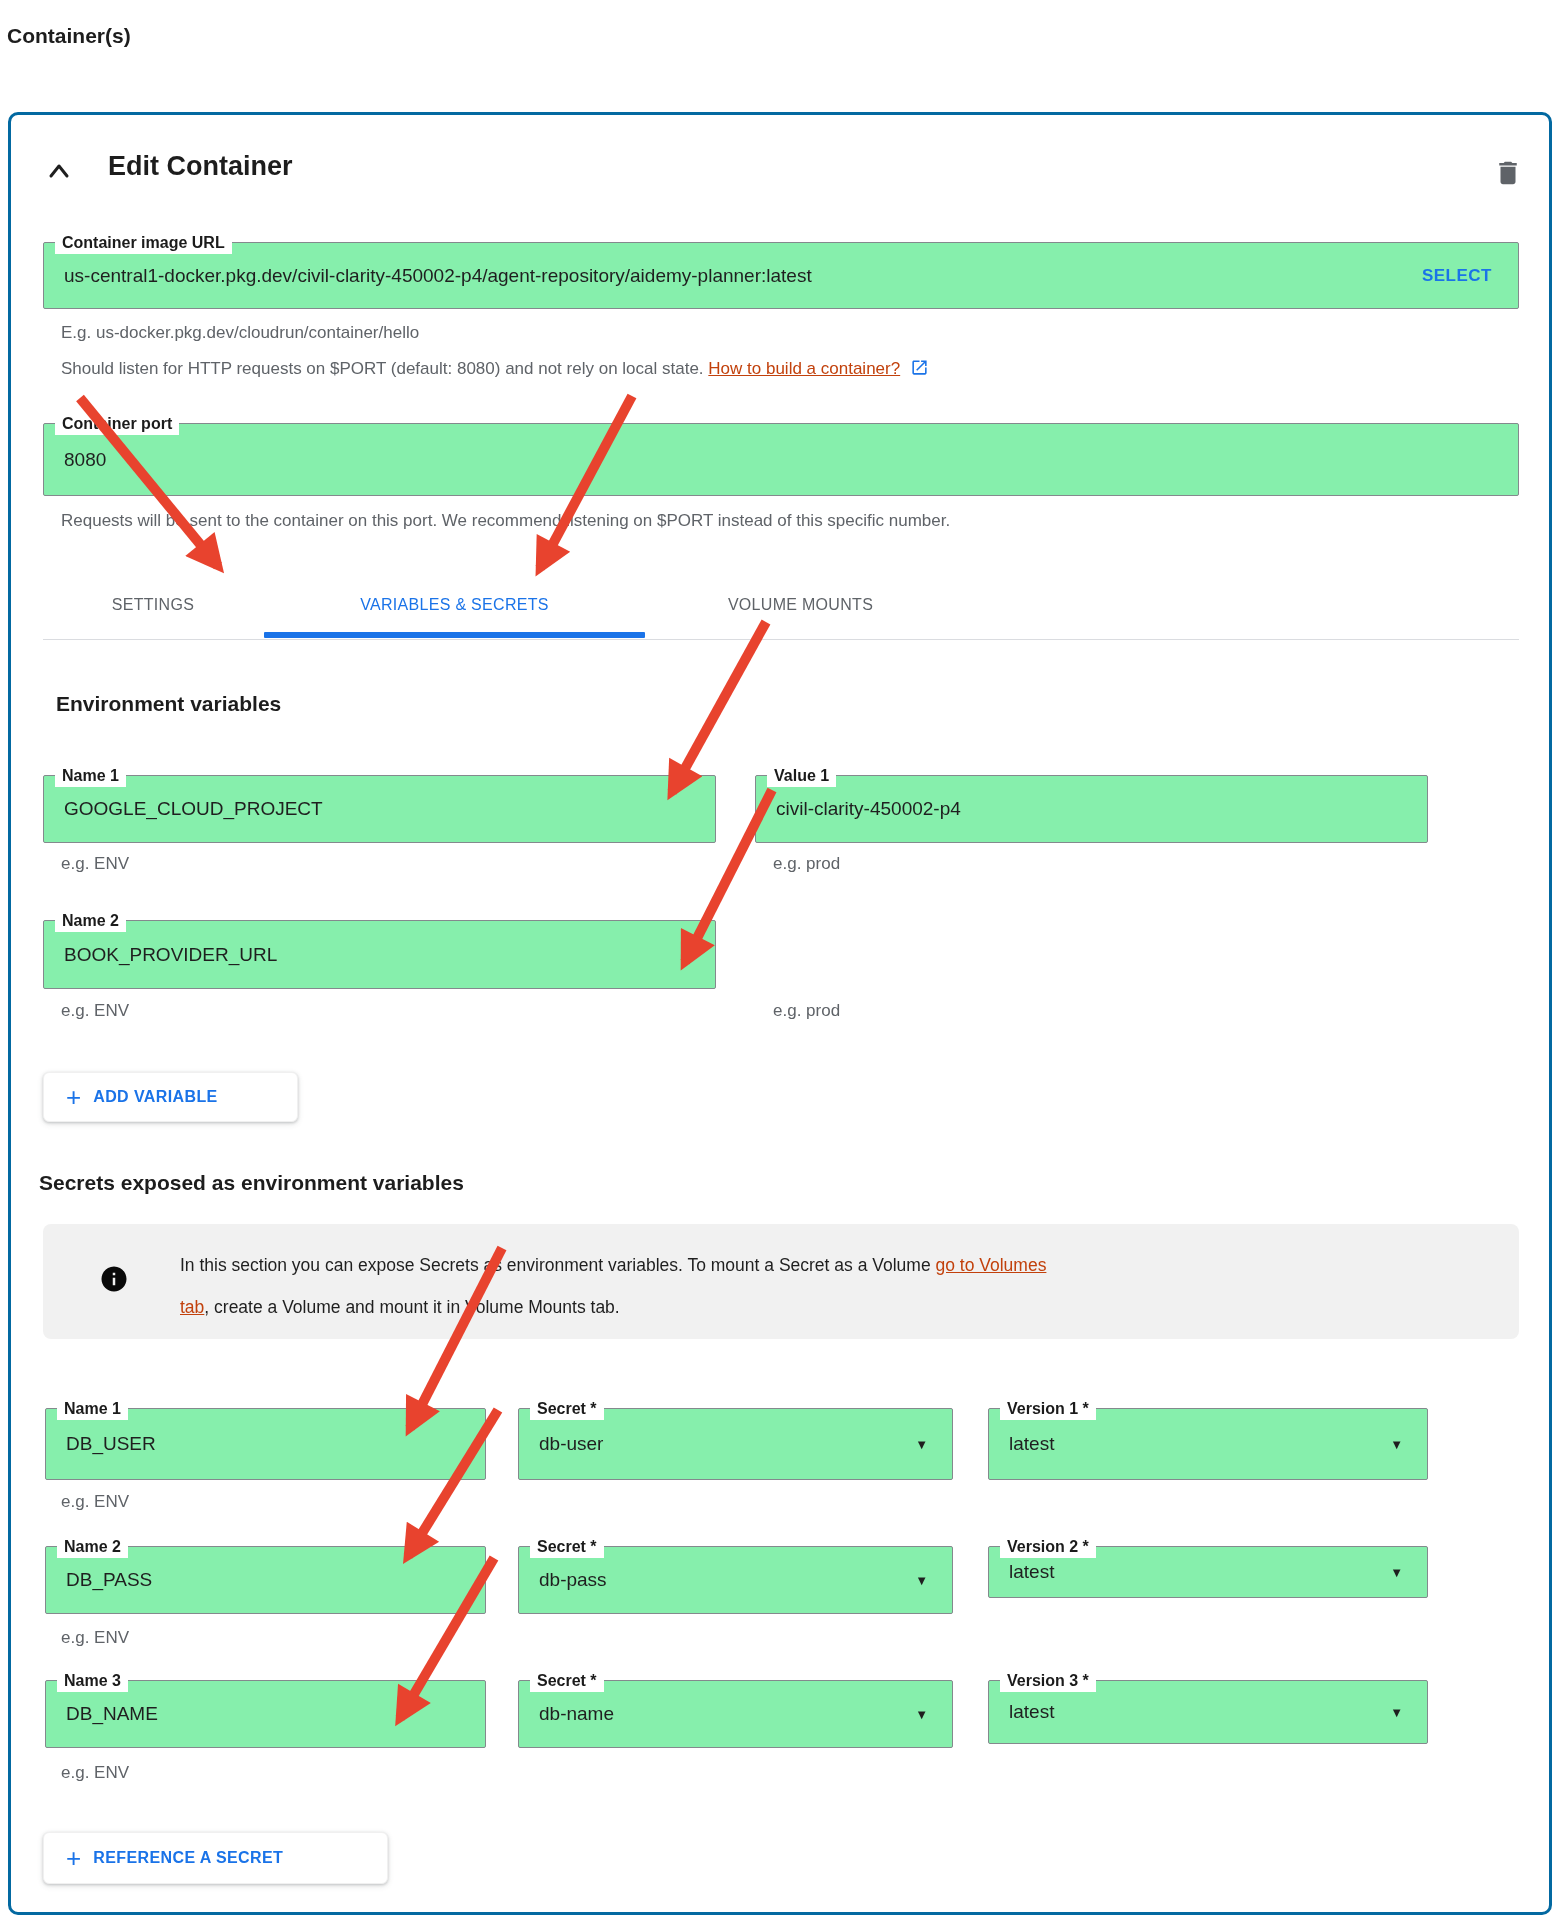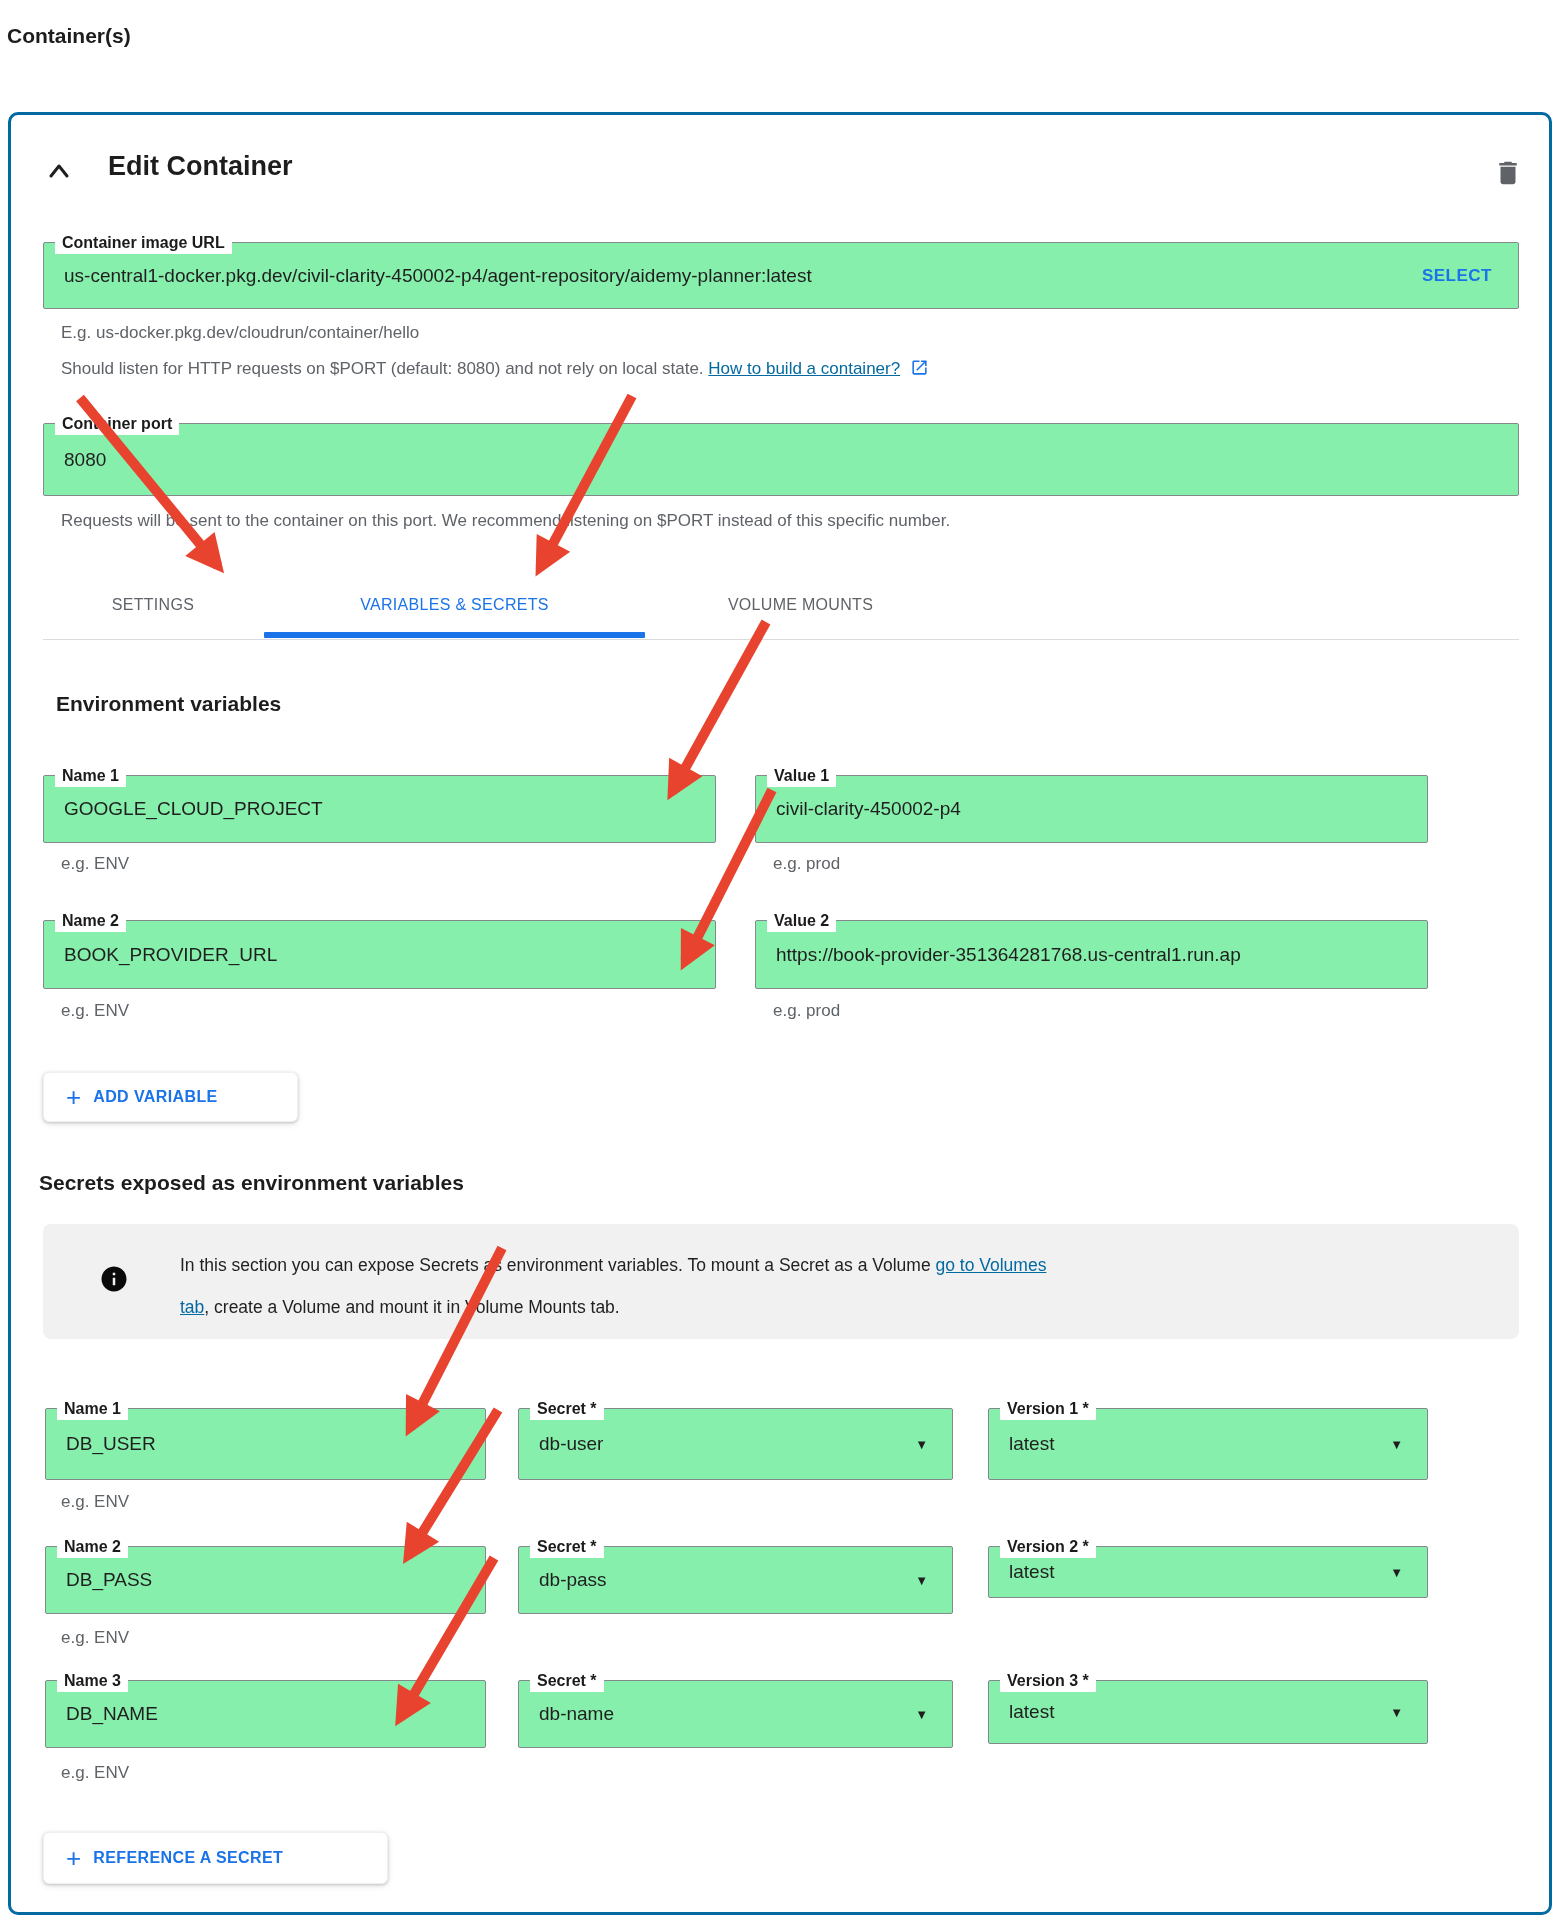--- a/index.html
+++ b/index.html
@@ -17,21 +17,21 @@
 
   
   .field{position:absolute;border:1.5px solid #84898d;border-radius:2px;background:#86efac;box-sizing:border-box;}
   .flabel{position:absolute;top:-12px;left:11px;background:#fff;padding:0 7px;font-size:16px;font-weight:600;color:#1b1b1b;line-height:23px;white-space:nowrap;}
   .fvalue{position:absolute;left:0;top:0;right:0;bottom:0;display:flex;align-items:center;padding:0 20px;font-size:19px;color:#1f1f1f;white-space:nowrap;overflow:hidden;}
   .select-action{position:absolute;right:26px;top:0;bottom:0;display:flex;align-items:center;font-size:17px;font-weight:600;letter-spacing:.5px;color:#1a73e8;cursor:pointer;}
   .caret{position:absolute;right:24px;top:0;bottom:0;display:flex;align-items:center;font-size:13px;color:#1f1f1f;}
 
   .helper{font-size:17px;color:#5f6368;line-height:24px;white-space:nowrap;}
   .hint{font-size:17px;color:#5f6368;white-space:nowrap;}
-  .link{color:#0369a1;text-decoration:underline;cursor:pointer;}
+  .link{color:#c2410c;text-decoration:underline;cursor:pointer;}
 
   .tab{height:56px;line-height:56px;text-align:center;font-size:16px;font-weight:500;letter-spacing:.3px;color:#5f6368;cursor:pointer;white-space:nowrap;}
   .tab.active{color:#1a73e8;}
   .tab-underline{background:#1a73e8;height:6px;border-radius:1px;}
   .tabs-divider{background:#dadce0;height:1px;}
 
   .section-heading{font-size:21px;font-weight:600;color:#1d1d1d;white-space:nowrap;}
 
   .ghost-btn{display:flex;align-items:center;background:#fff;border:1px solid #f0f0f0;border-radius:6px;box-shadow:0 1px 3px rgba(60,64,67,.25),0 2px 6px rgba(60,64,67,.12);cursor:pointer;box-sizing:border-box;padding:0 22px;}
   .ghost-btn .plus{font-size:26px;font-weight:500;color:#1a73e8;margin-right:12px;line-height:1;}
@@ -101,24 +101,20 @@
     <div class="field" style="left:744px;top:660px;width:673px;height:68px;">
       <span class="flabel">Value 1</span>
       <span class="fvalue">civil-clarity-450002-p4</span>
     </div>
     <div class="abs hint" style="left:50px;top:739px;">e.g. ENV</div>
     <div class="abs hint" style="left:762px;top:739px;">e.g. prod</div>
 
     <div class="field" style="left:32px;top:805px;width:673px;height:69px;">
       <span class="flabel">Name 2</span>
       <span class="fvalue">BOOK_PROVIDER_URL</span>
-    </div>
-    <div class="field" style="left:744px;top:805px;width:673px;height:69px;">
-      <span class="flabel">Value 2</span>
-      <span class="fvalue">https://book-provider-351364281768.us-central1.run.ap</span>
     </div>
     <div class="abs hint" style="left:50px;top:886px;">e.g. ENV</div>
     <div class="abs hint" style="left:762px;top:886px;">e.g. prod</div>
 
     <div class="abs ghost-btn" style="left:32px;top:957px;width:255px;height:50px;">
       <span class="plus">+</span>
       <span class="blabel">ADD VARIABLE</span>
     </div>
 
     <div class="abs section-heading" style="left:28px;top:1056px;">Secrets exposed as environment variables</div>

